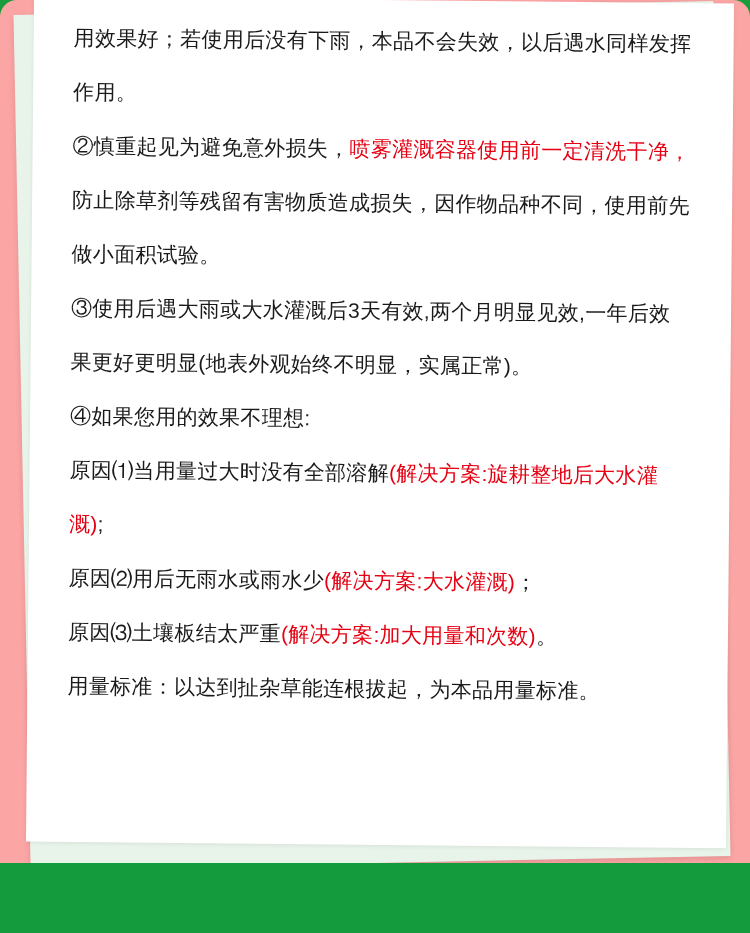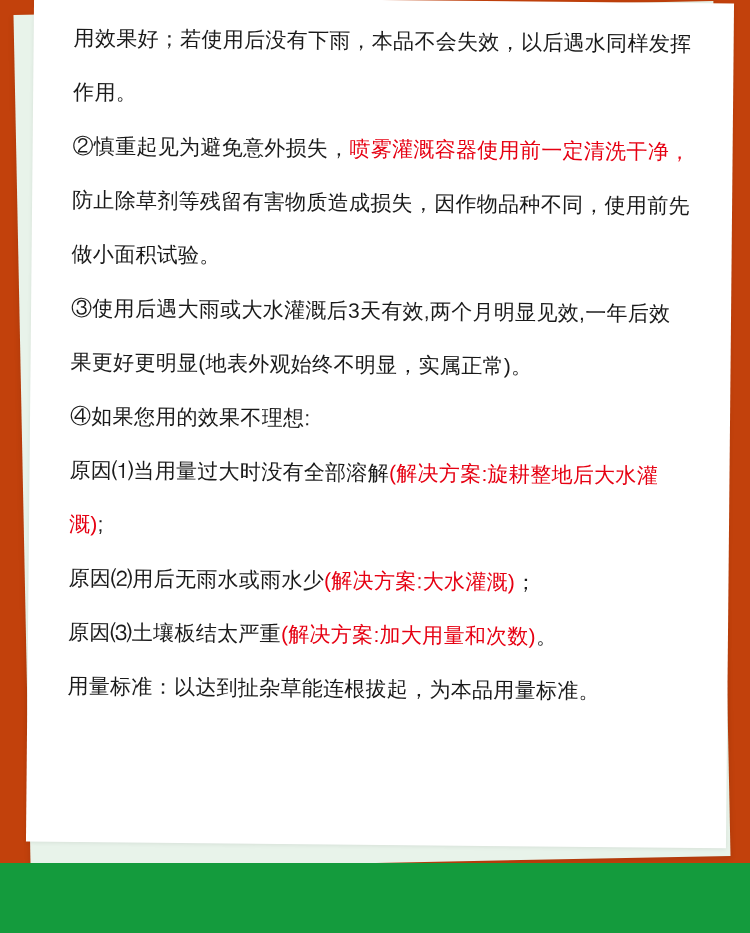--- a/index.html
+++ b/index.html
@@ -11,21 +11,22 @@
     height: 933px;
     background: #1a9b3c;
     font-family: "Liberation Sans", sans-serif;
     overflow: hidden;
     position: relative;
   }
   
   #page {
     position: absolute;
     inset: 0;
-    background: #c2410c;
+    background: #fca5a5;
+    border-radius: 17px;
   }
   
   #card-shadow {
     position: absolute;
     left: 22px;
     top: 8px;
     width: 700px;
     height: 855px;
     background: #e8f3ea;
     transform: rotate(-1.15deg);

